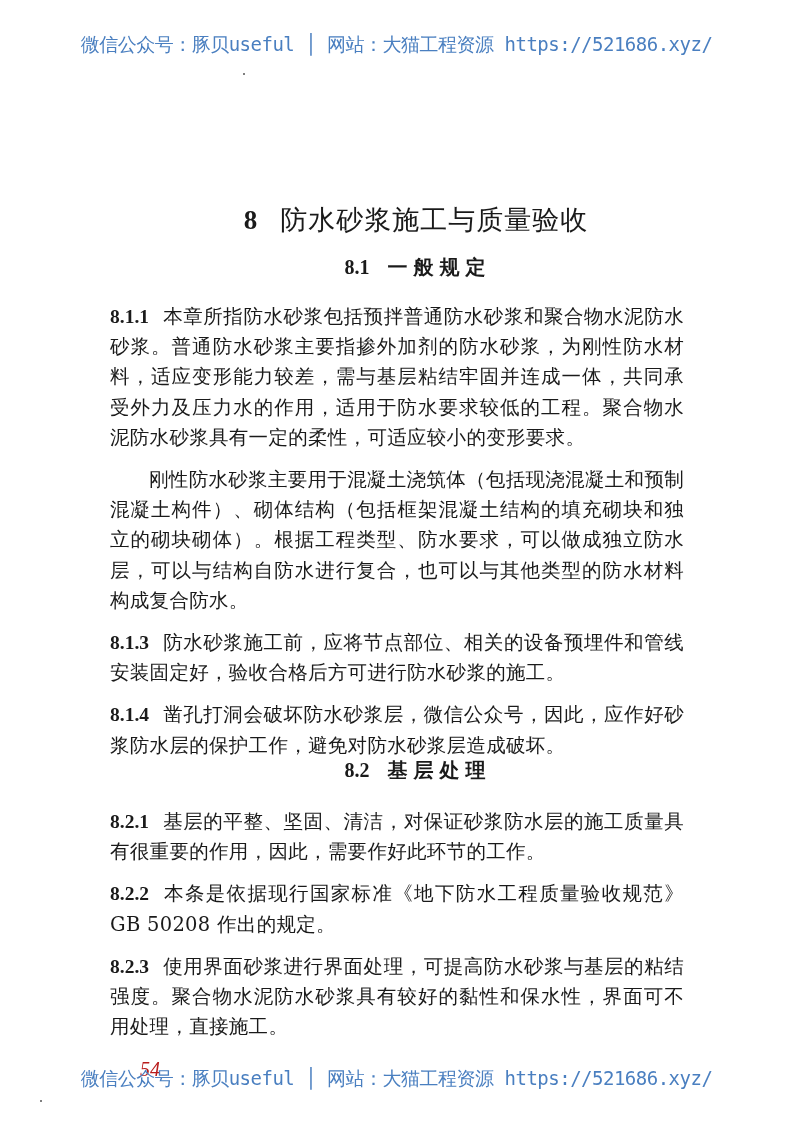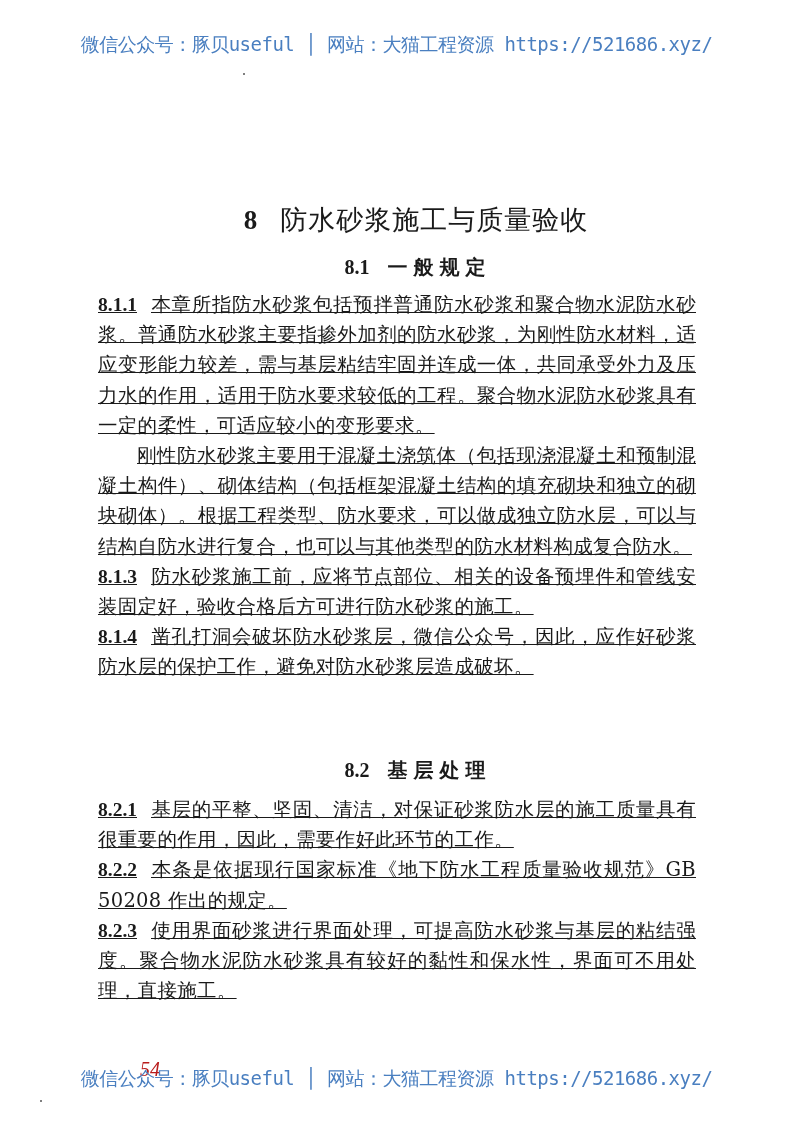--- a/index.html
+++ b/index.html
@@ -22,21 +22,21 @@
   .chapter-title .num { font-family: "Liberation Serif", serif; font-weight: bold; margin-right: 22px; }
   .section-title {
     position: absolute; left: 18px; width: 800px; text-align: center;
     font-size: 20px; font-weight: bold; letter-spacing: 6px;
   }
   .section-title .num { font-family: "Liberation Serif", serif; letter-spacing: 0; margin-right: 18px; }
   .body {
     position: absolute; left: 98px; width: 598px;
     font-size: 19.5px; line-height: 30.2px; text-align: justify; letter-spacing: 0.3px;
   }
-  .para { margin: 0; text-decoration: underline; }
+  .para { margin: 12px; }
   .para .clause { font-family: "Liberation Serif", serif; font-weight: bold; margin-right: 14px; letter-spacing: 0; }
   .para.indent { text-indent: 2em; }
   .page-number {
     position: absolute; top: 1058px; left: 104px; font-family: "Liberation Serif", serif;
     font-style: italic; font-size: 20px; color: #b91c1c; margin-left: 36px;
   }
 </style>
 </head>
 <body>
 

